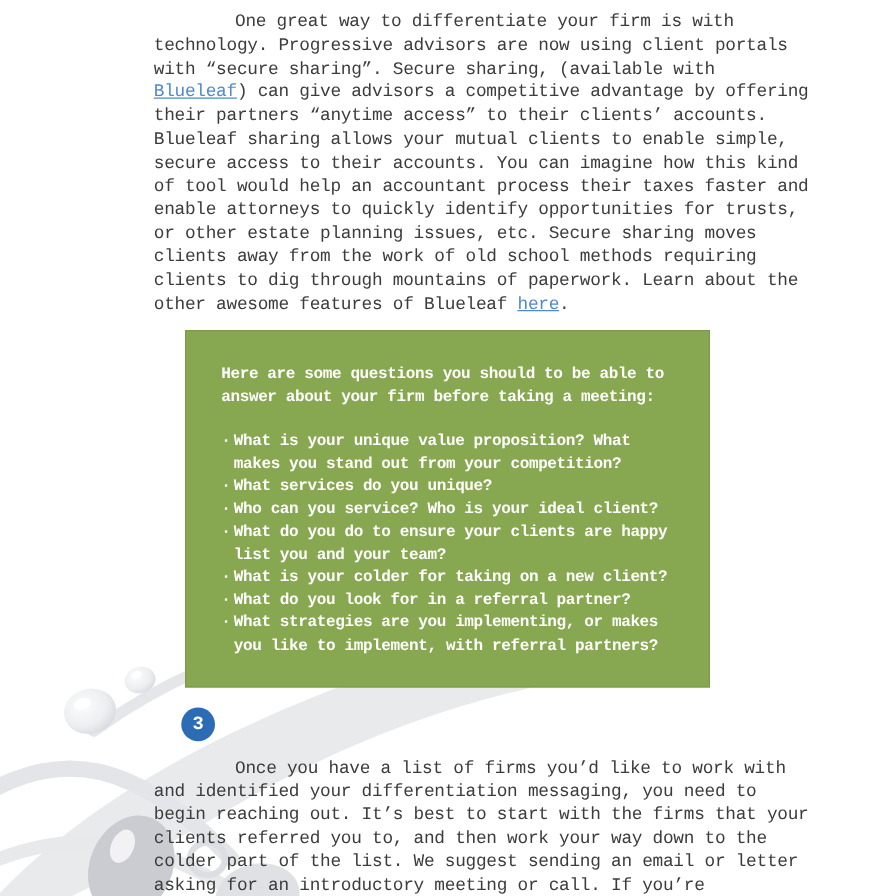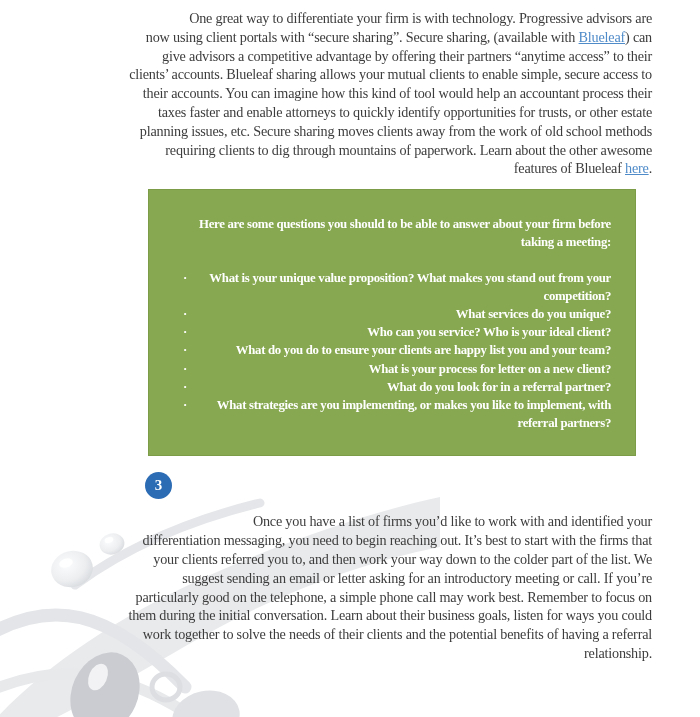--- a/index.html
+++ b/index.html
@@ -1,33 +1,33 @@
 <!DOCTYPE html>
 <html style="--body-text: #3c3c3c; --link: #4f8bc9; --green-box-bg: #87a850; --green-box-border: #7d9c48; --green-box-text: #ffffff; --heading-blue: #2c6cb5; --step-circle-bg: #2c6cb5; --step-circle-text: #ffffff; --watermark-gray: #e9eaec;"><head>
 <meta charset="utf-8">
 <style>
   html, body { margin:0; padding:0; background:#ffffff; }
   .page {
     position:relative; width:700px; height:717px; background:#ffffff;
-    overflow:hidden; font-family:Liberation Serif, serif;text-align:right;
+    overflow:hidden; font-family:Liberation Mono, monospace;
   }
   .watermark { position:absolute; left:-30px; top:425px; pointer-events:none; }
   .content { position:absolute; left:123px; top:0; width:529px; }
 
   .body-text {
     margin:0; font-size:14.2px; line-height:18.8px; letter-spacing:-0.2px;
     color:var(--body-text, #3c3c3c); position:relative;
   }
   .indent { text-indent:65px; }
   .p1 { padding-top:9px; }
   .p2 { margin-top:13px; }
   .link { color:var(--link, #4f8bc9); text-decoration:underline; cursor:pointer; }
 
   .green-box {
-    box-sizing:border-box; position:relative; margin:11px 0 0 25px; width:488px;
+    box-sizing:border-box; position:relative; margin:11px 0 0 25px; width:420px;
     background:var(--green-box-bg, #87a850);
     border:1px solid var(--green-box-border, #7d9c48);
     padding:25px 24px 23px 28px;
   }
   .gb-heading {
     margin:0 0 17px 0; font-size:12.8px; font-weight:bold; line-height:18.2px;
     letter-spacing:-0.3px; color:var(--green-box-text, #ffffff);
   }
   .gb-item {
     display:flex; font-size:12.8px; font-weight:bold; line-height:18.2px;
@@ -95,21 +95,21 @@
         <div class="gb-item">
           <span class="gb-dot">·</span>
           <span class="gb-text">Who can you service? Who is your ideal client?</span>
         </div>
         <div class="gb-item">
           <span class="gb-dot">·</span>
           <span class="gb-text">What do you do to ensure your clients are happy list you and your team?</span>
         </div>
         <div class="gb-item">
           <span class="gb-dot">·</span>
-          <span class="gb-text">What is your process for letter on a new client?</span>
+          <span class="gb-text">What is your colder for taking on a new client?</span>
         </div>
         <div class="gb-item">
           <span class="gb-dot">·</span>
           <span class="gb-text">What do you look for in a referral partner?</span>
         </div>
         <div class="gb-item">
           <span class="gb-dot">·</span>
           <span class="gb-text">What strategies are you implementing, or makes you like to implement, with referral partners?</span>
         </div>
       </div>

